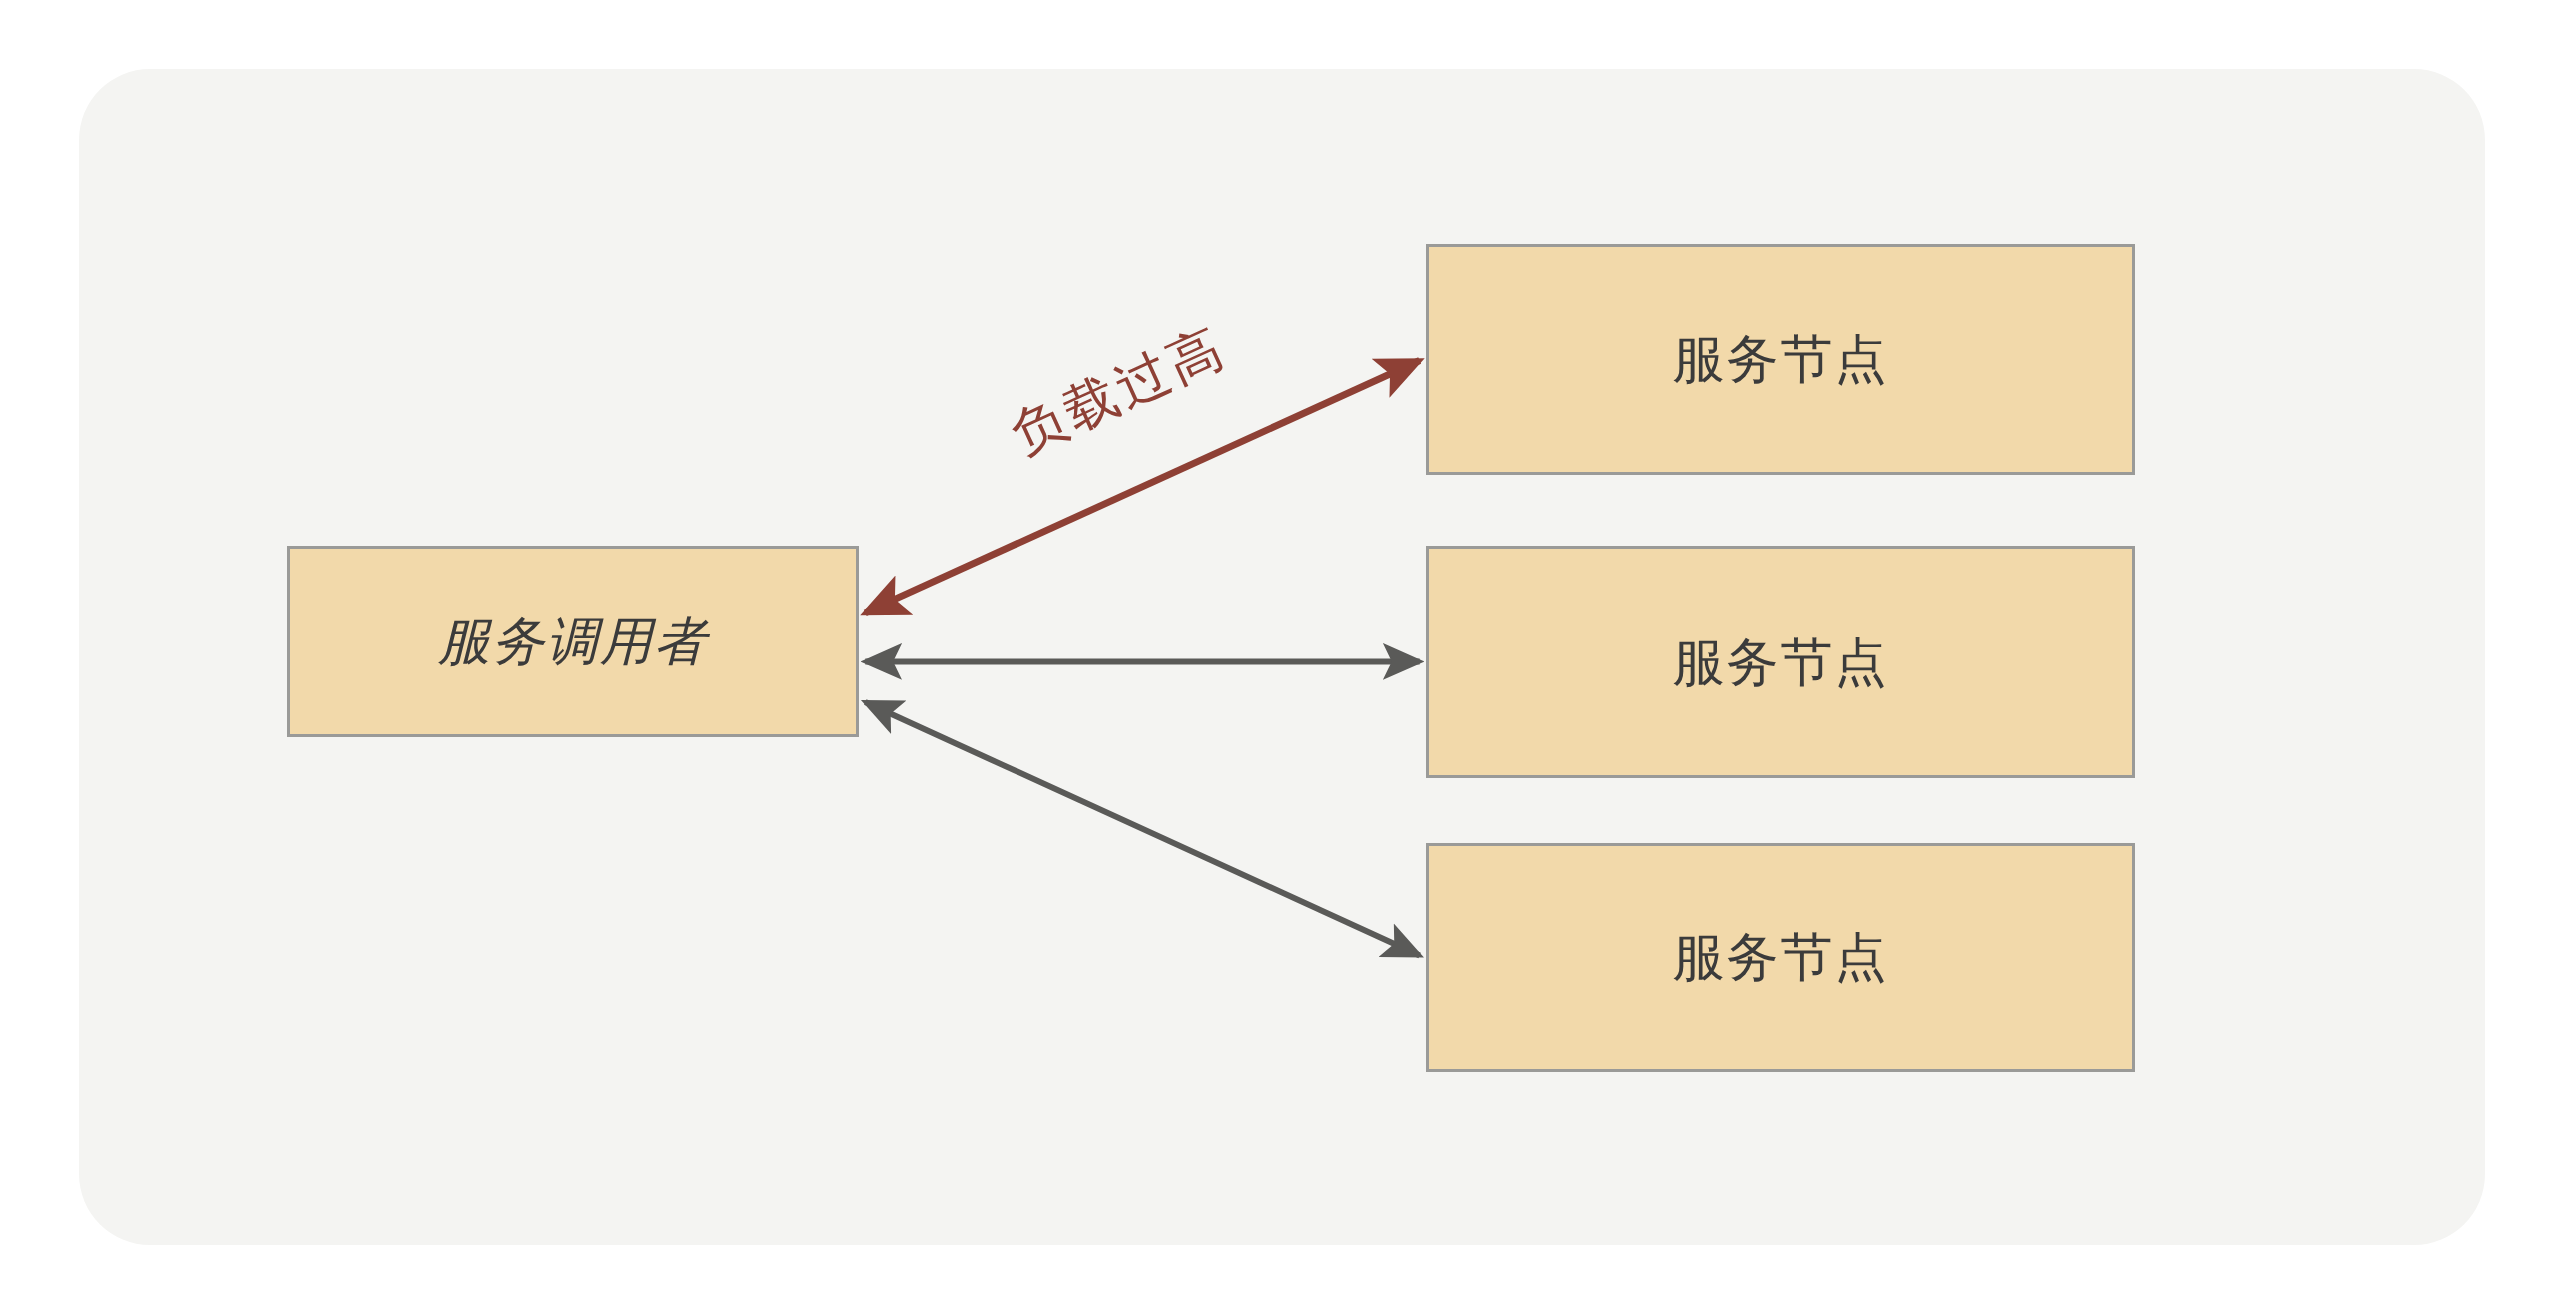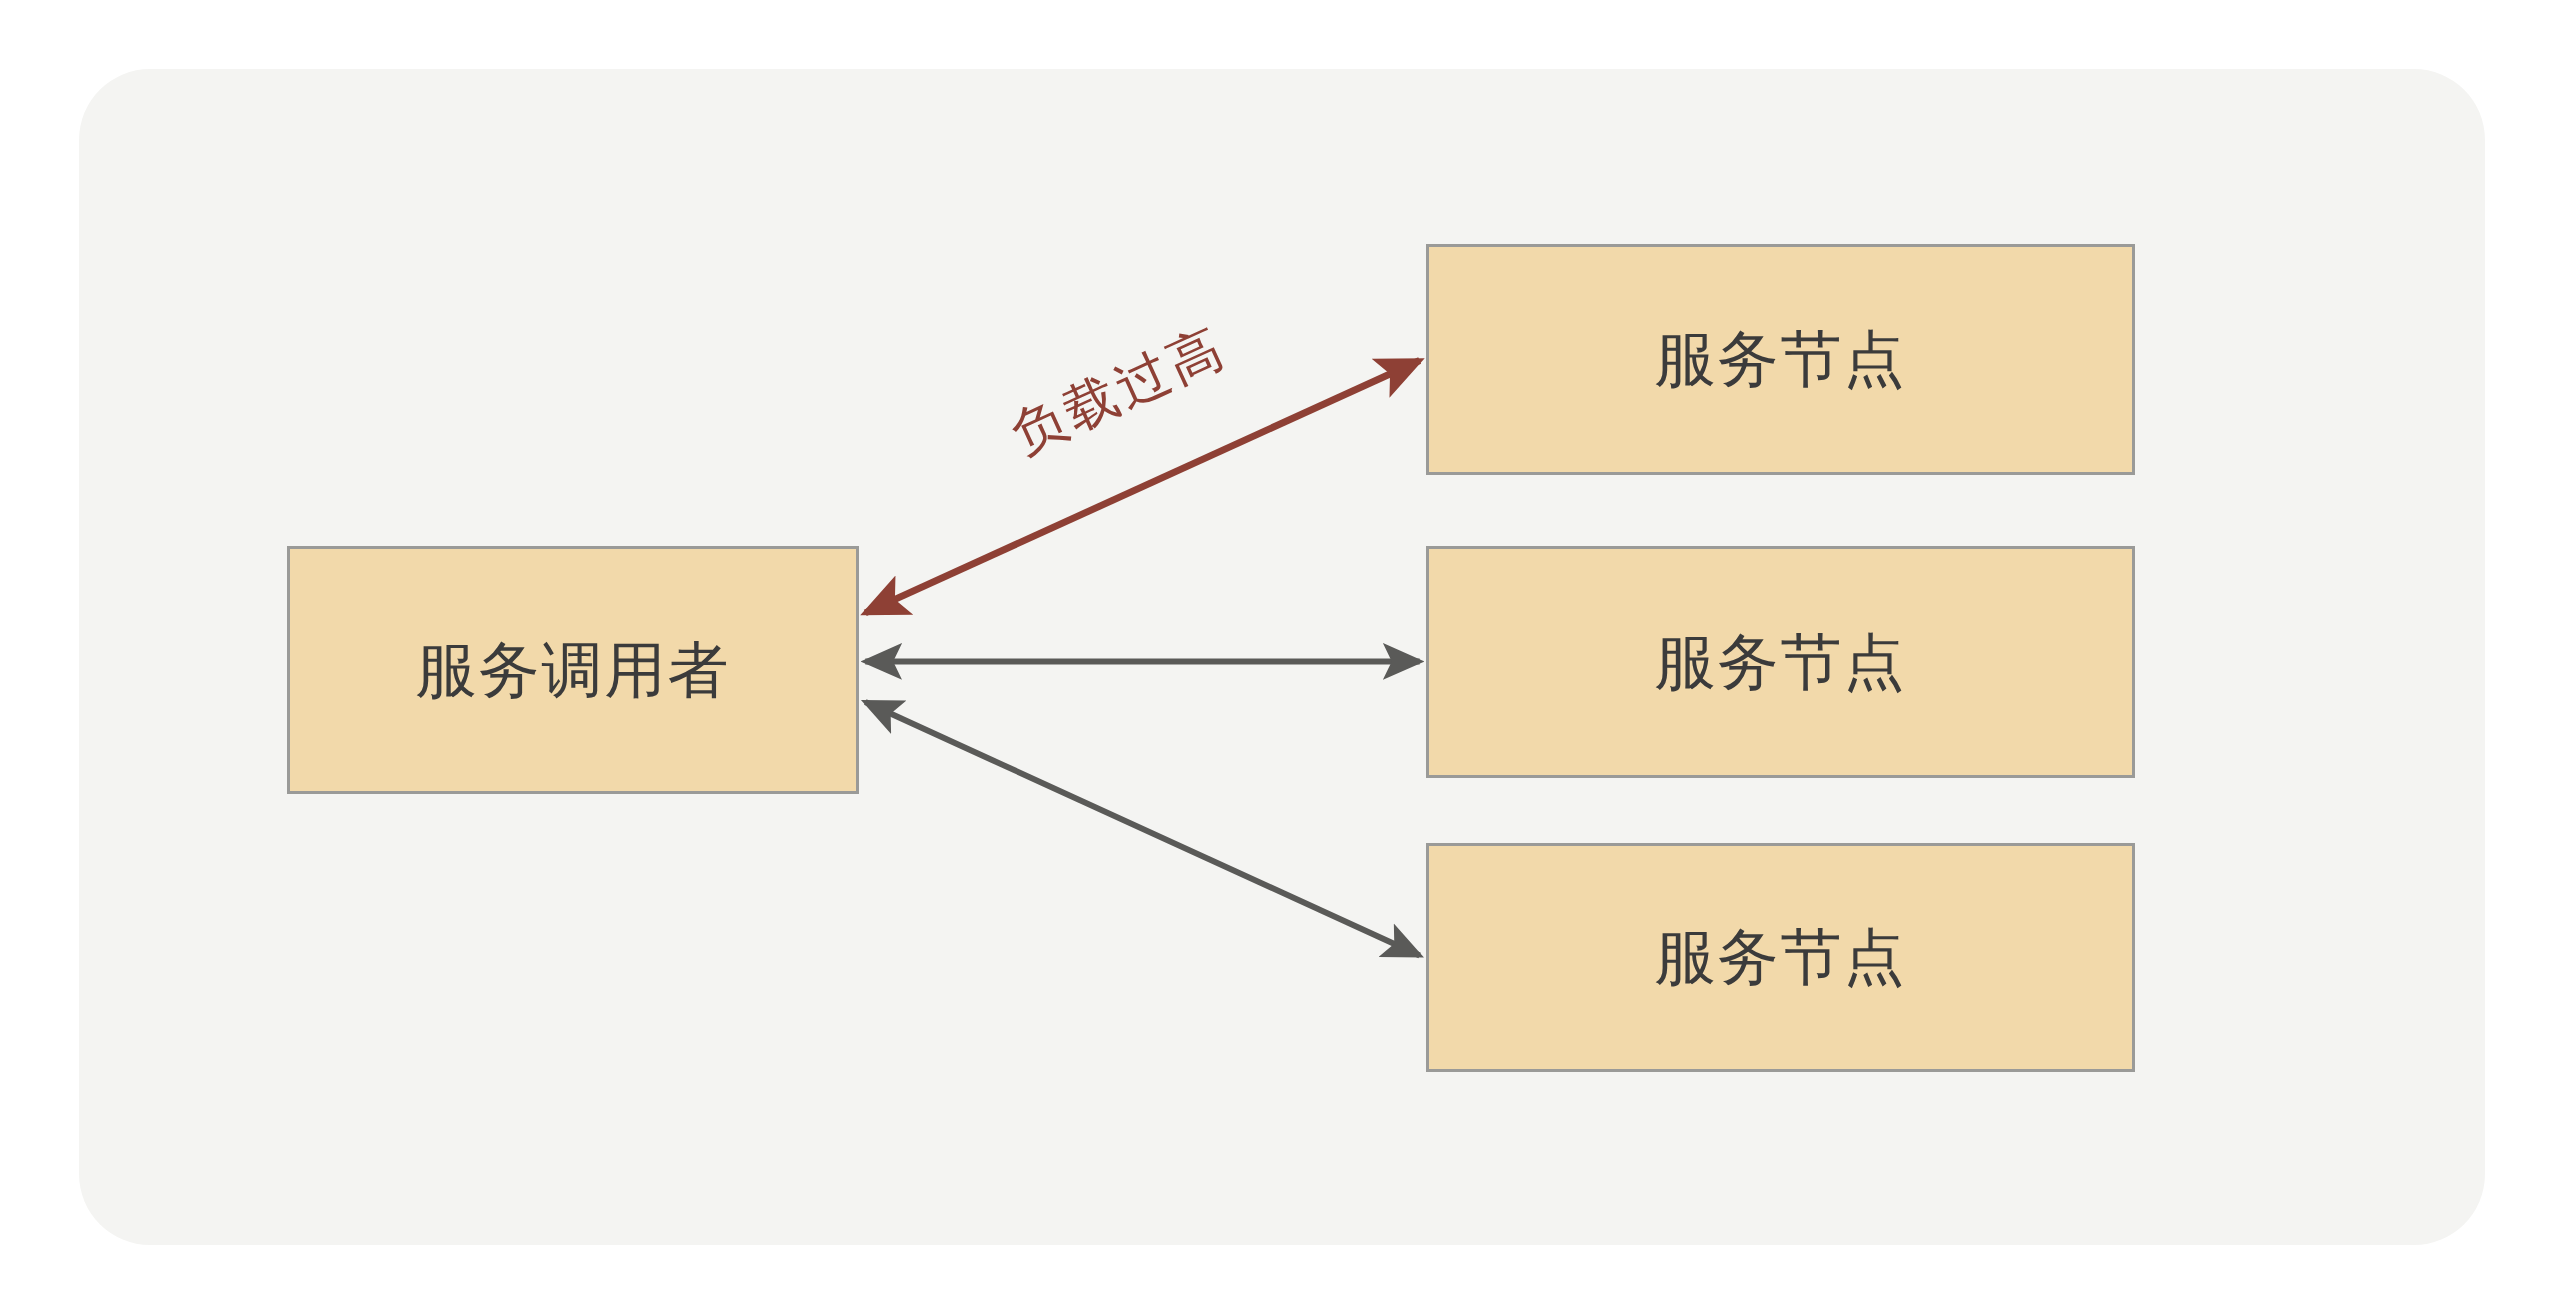--- a/index.html
+++ b/index.html
@@ -48,36 +48,37 @@
     position: absolute;
     box-sizing: border-box;
     background: #f2d9aa;
     border: 3px solid #9a9a98;
     display: flex;
     flex-direction: column;
     align-items: center;
     justify-content: center;
     text-align: center;
     color: #3b3b3b;
-    font-size: 61px;
+    font-size: 52px;
     line-height: 1.28;
     letter-spacing: 2px;
     font-weight: 400;
   }
 
   .node .line {
     display: block;
     white-space: nowrap;
   }
 
   #node-caller {
     left: 287px;
     top: 546px;
     width: 572px;
-    height: 248px;
+    height: 191px;
+    font-style: italic;
   }
 
   #node-service-low {
     left: 1426px;
     top: 244px;
     width: 709px;
     height: 231px;
   }
 
   #node-service-2 {

